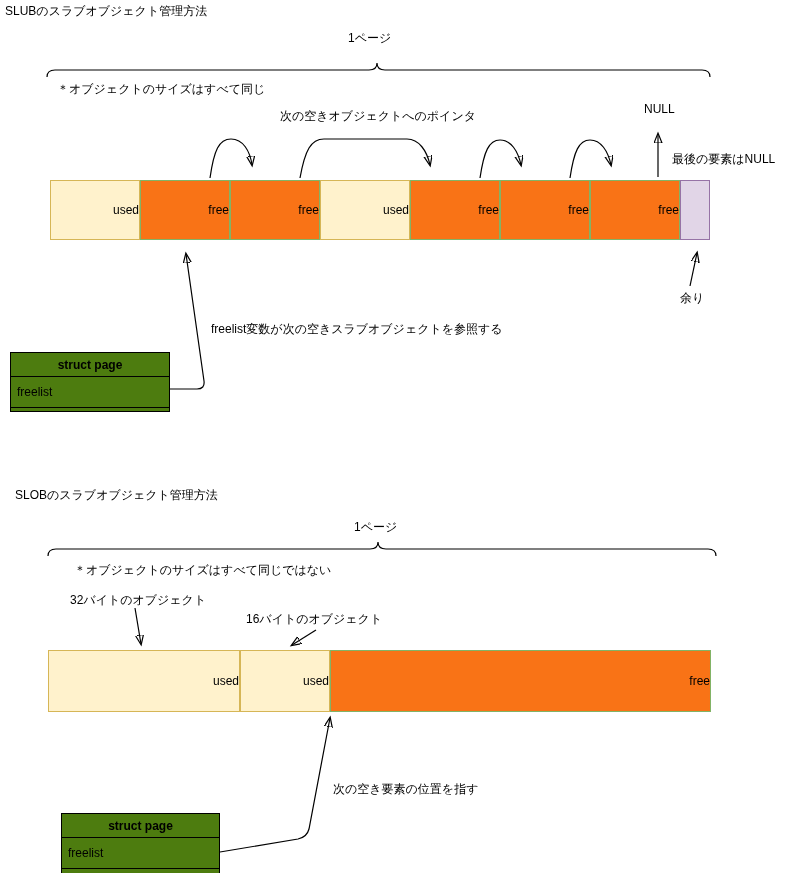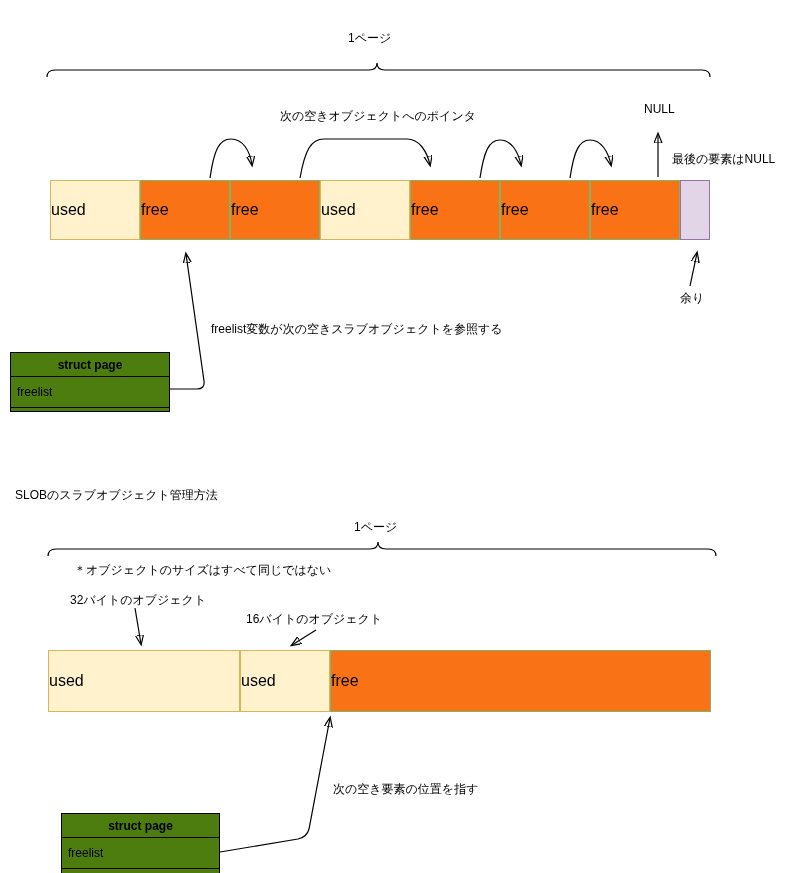--- a/index.html
+++ b/index.html
@@ -4,21 +4,21 @@
 <style>
   html,body { margin:0; padding:0; background:#ffffff; }
   .canvas {
     position:relative; width:791px; height:873px; background:#ffffff;
     font-family:"Liberation Sans", sans-serif; overflow:hidden; color:#000;
   }
   .label { position:absolute; font-size:12px; line-height:14px; white-space:nowrap; }
   .label.center { }
   .cell {
     position:absolute; box-sizing:border-box; display:flex;
-    align-items:center; justify-content:flex-start; font-size:16px;
+    align-items:center; justify-content:flex-end; font-size:12px;
   }
   .cell.used { background:#fff2cc; border:1px solid #d6b656; }
   .cell.free { background:#f97316; border:1px solid #82b366; }
   .cell.remainder { background:#e1d5e7; border:1px solid #9673a6; }
   .struct-box { position:absolute; background:#4d7c0f; border:1px solid #000; box-sizing:border-box; }
   .struct-header {
     height:23px; border-bottom:1px solid #000; display:flex;
     align-items:center; justify-content:center; font-weight:bold; font-size:12px;
   }
   .struct-field {
@@ -27,23 +27,25 @@
   }
   .struct-sliver { height:4px; }
   svg.overlay { position:absolute; left:0; top:0; pointer-events:none; }
   svg.overlay path { fill:none; stroke:#000; stroke-width:1.2; }
 </style>
 </head>
 <body>
 
 <div class="canvas">
 
+  <div class="label" style="left:5px; top:4px;">SLUBのスラブオブジェクト管理方法</div>
 
   <div class="label center" style="left:348px; top:31px; width:60px;">1ページ</div>
 
+  <div class="label" style="left:57px; top:82px;">＊オブジェクトのサイズはすべて同じ</div>
 
   <div class="label" style="left:280px; top:109px;">次の空きオブジェクトへのポインタ</div>
 
   <div class="label" style="left:644px; top:102px;">NULL</div>
 
   <div class="label" style="left:672px; top:152px;">最後の要素はNULL</div>
 
   <div class="cell used" style="left:50px;  top:180px; width:90px; height:60px;">
       <span>used</span>
     </div>

